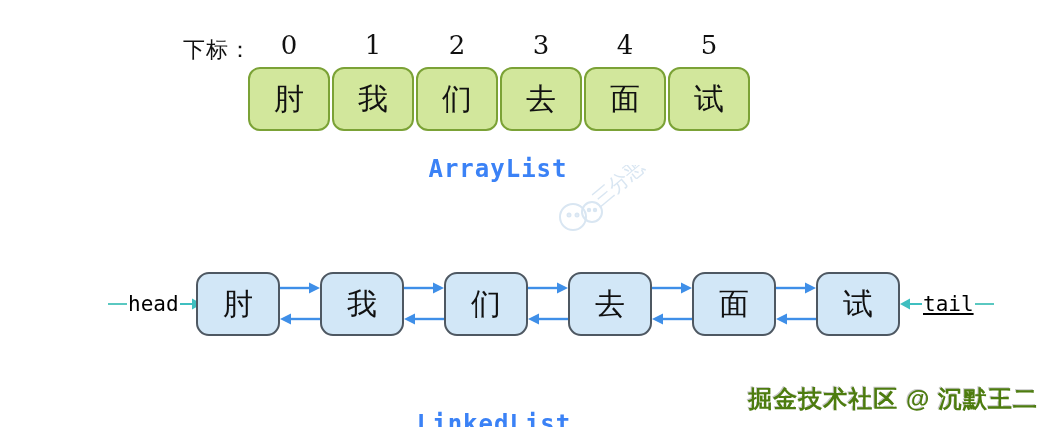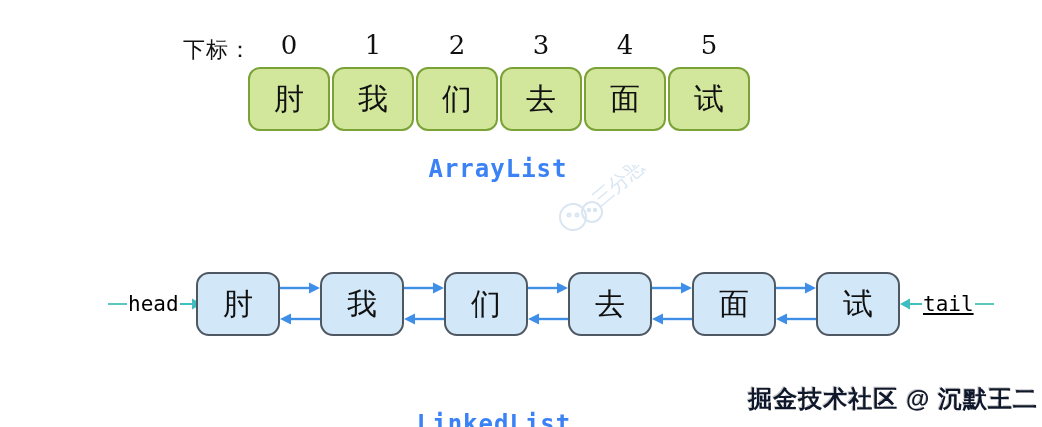--- a/index.html
+++ b/index.html
@@ -45,21 +45,21 @@
     font-size:21px;color:#000;
   }
   .pg-head{left:108px;}
   .pg-tail{left:900px;text-decoration:underline;}
   .teal-dash{width:19px;height:2px;background:#5ac8c1;}
   .pointer-text{margin:0 1px;}
   
   .wm-footer{
     position:absolute;left:700px;top:383px;width:338px;text-align:right;
     font-family:"Liberation Sans","DejaVu Sans",sans-serif;font-weight:bold;
-    font-size:24px;color:#0f172a;letter-spacing:1px;
+    font-size:24px;color:#4d7c0f;letter-spacing:1px;
     text-shadow:2px 2px 0 #ffffff,-1px -1px 0 #c7c7c7;
   }
 </style>
 </head>
 <body>
 
 <div class="canvas">
 
   <div class="idx-label">下标：</div>
 

